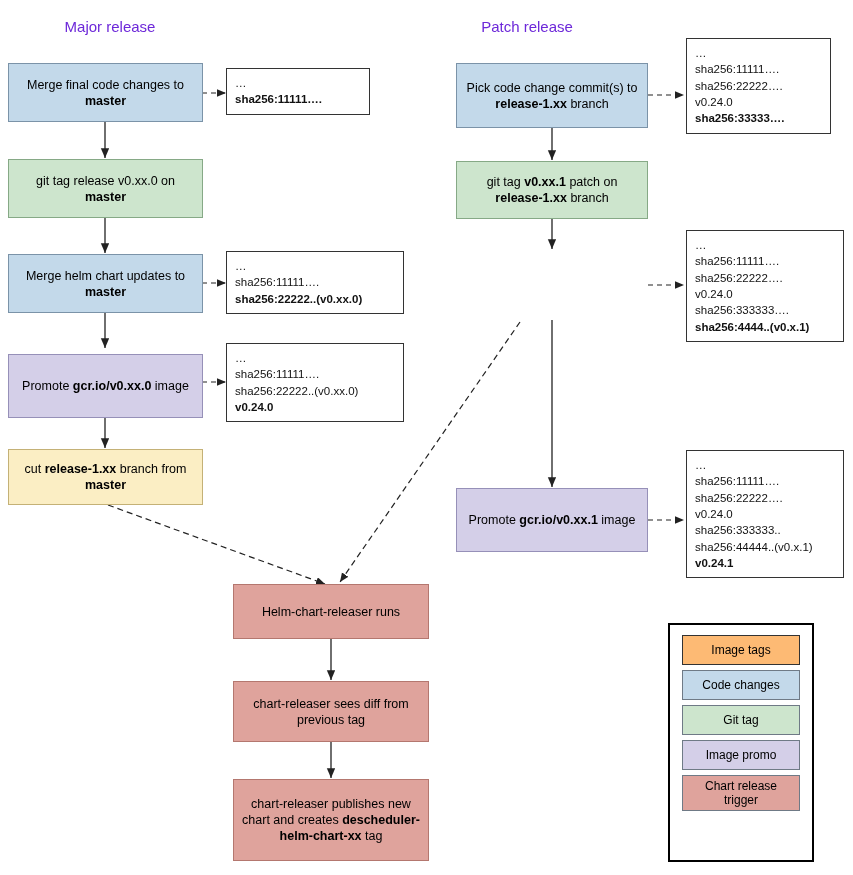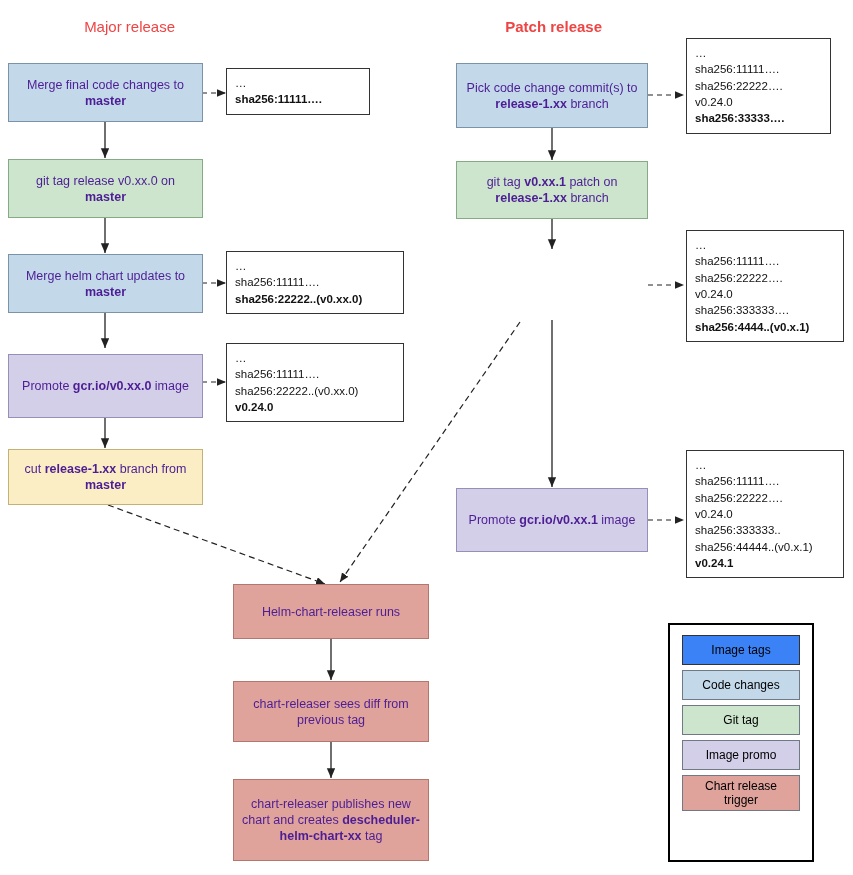--- a/index.html
+++ b/index.html
@@ -14,36 +14,36 @@
   #canvas {
     position: relative;
     width: 853px;
     height: 875px;
     overflow: hidden;
     background: #ffffff;
   }
   .col-title {
     position: absolute;
     font-size: 15px;
-    color: #ef4444;
-    text-align: right;
+    color: #6d28d9;
+    text-align: center;
     white-space: nowrap;
   }
   .node {
     position: absolute;
     box-sizing: border-box;
     border: 1px solid #6f7a86;
     display: flex;
     align-items: center;
     justify-content: center;
     text-align: center;
     font-size: 12.5px;
     line-height: 1.28;
     padding: 4px 6px;
-    color: #4c1d95;
+    color: #000000;
   }
   .node .inner { width: 100%; }
   .code   { background: #c3d9ea; border-color: #7b93a8; }
   .gittag { background: #cde5cd; border-color: #86a986; }
   .promo  { background: #d4cfe8; border-color: #9690b8; }
   .trigger{ background: #fbeec4; border-color: #c4b176; }
   .action { background: #dfa39c; border-color: #b4776f; }
   .tagbox {
     position: absolute;
     box-sizing: border-box;
@@ -77,21 +77,21 @@
     line-height: 1.2;
     text-align: center;
     padding: 4px 4px;
     margin-bottom: 5px;
     min-height: 28px;
     display: flex;
     align-items: center;
     justify-content: center;
   }
   .legend-item:last-child { margin-bottom: 0; }
-  .legend-item.white { background: #3b82f6; border-color: #333333; }
+  .legend-item.white { background: #fdba74; border-color: #333333; }
 </style>
 </head>
 <body>
 
 <div id="canvas">
 
   <svg class="edges" viewBox="0 0 853 875">
     <defs>
       <marker id="arrow" markerWidth="9" markerHeight="9" refX="7.5" refY="3.2" orient="auto">
         <path d="M0,0 L7.5,3.2 L0,6.4 z" fill="#222222"></path>
@@ -116,21 +116,21 @@
     <line x1="648" y1="520" x2="684" y2="520" stroke="#222" stroke-width="1.2" stroke-dasharray="5,4" marker-end="url(#arrow)"></line>
 
     <line x1="108" y1="505" x2="325" y2="584" stroke="#222" stroke-width="1.2" stroke-dasharray="6,4" marker-end="url(#arrow)"></line>
     <line x1="520" y1="322" x2="340" y2="582" stroke="#222" stroke-width="1.2" stroke-dasharray="6,4" marker-end="url(#arrow)"></line>
 
     <line x1="331" y1="639" x2="331" y2="680" stroke="#222" stroke-width="1.3" marker-end="url(#arrow)"></line>
     <line x1="331" y1="742" x2="331" y2="778" stroke="#222" stroke-width="1.3" marker-end="url(#arrow)"></line>
   </svg>
 
   <div class="col-title" style="left:45px; top:18px; width:130px;">Major release</div>
-  <div class="col-title" style="left:472px; top:18px; width:130px;font-weight:bold;">Patch release</div>
+  <div class="col-title" style="left:462px; top:18px; width:130px;">Patch release</div>
 
   <div class="node code" style="left:8px; top:63px; width:195px; height:59px;">
     <div class="inner">Merge final code changes to <b>master</b></div>
   </div>
   <div class="node gittag" style="left:8px; top:159px; width:195px; height:59px;">
     <div class="inner">git tag release v0.xx.0 on <b>master</b></div>
   </div>
   <div class="node code" style="left:8px; top:254px; width:195px; height:59px;justify-content:flex-end;">
     <div class="inner">Merge helm chart updates to <b>master</b></div>
   </div>

